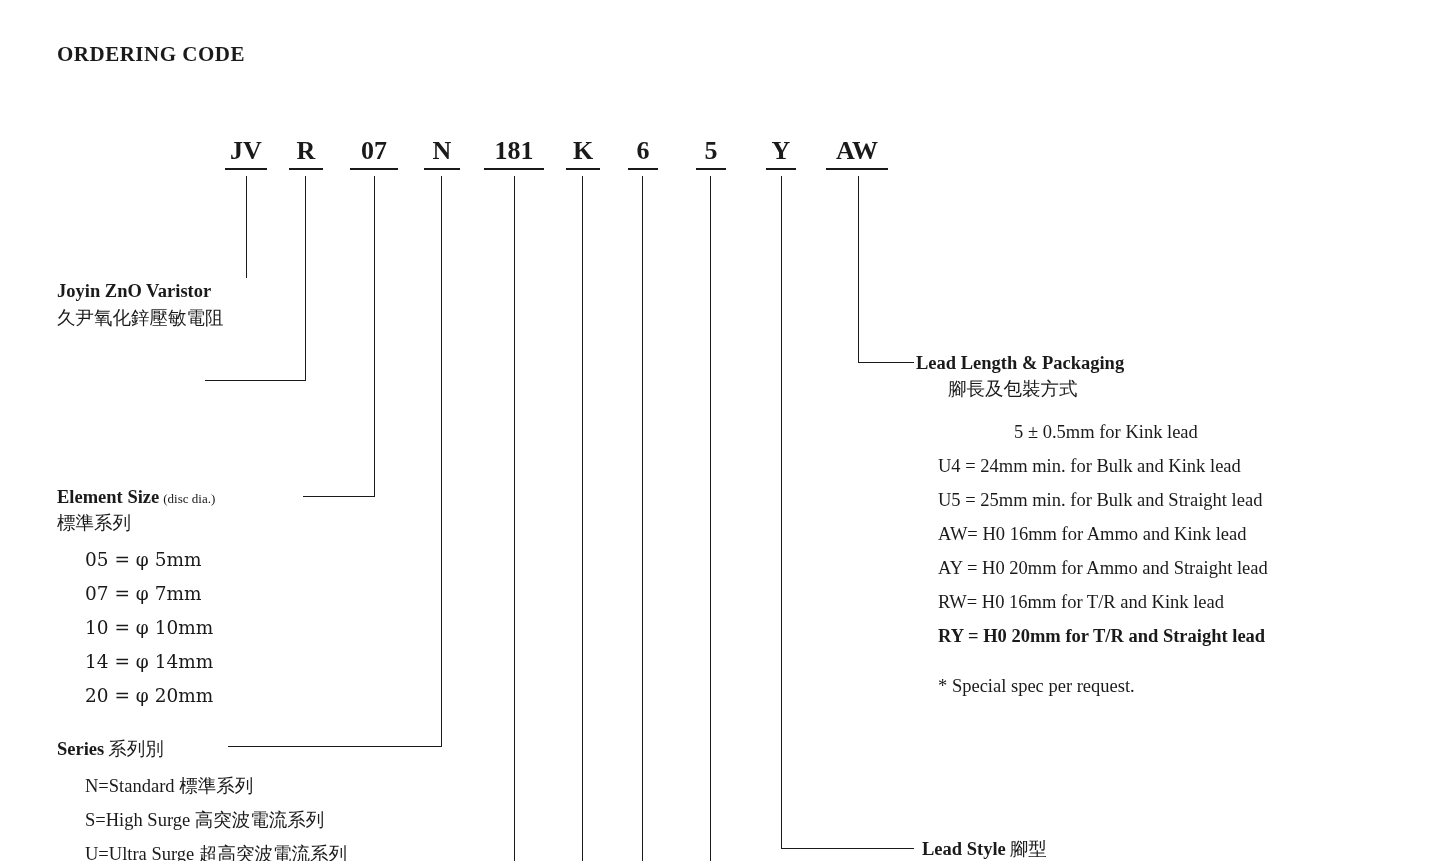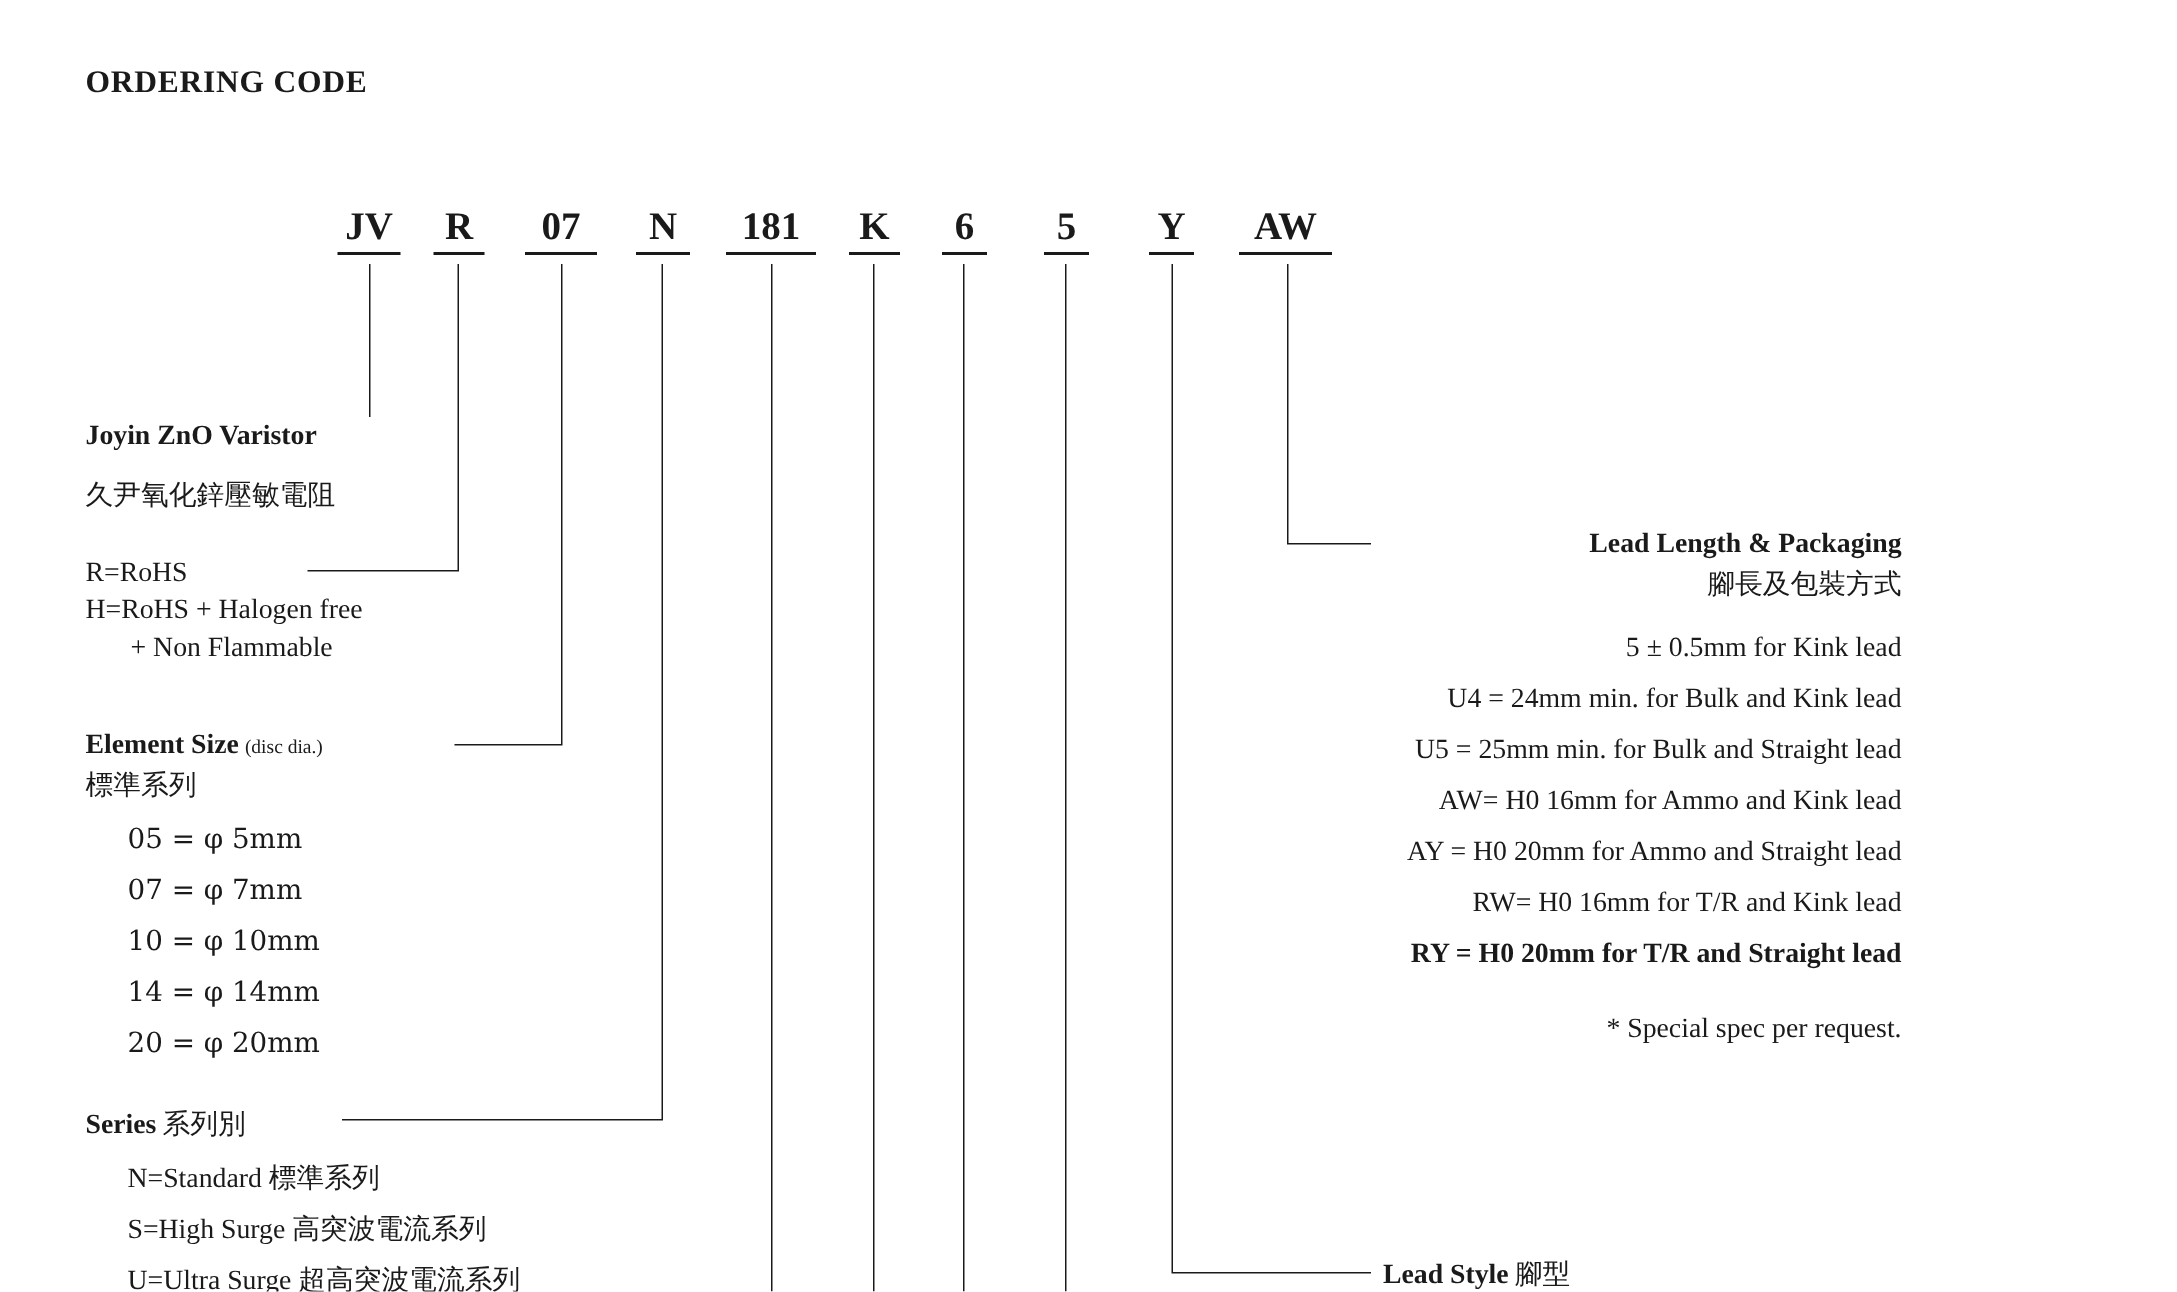--- a/index.html
+++ b/index.html
@@ -94,28 +94,23 @@
   <div class="vline" style="left:710px; top:176px; height:685px;"></div>
 
   <div class="vline" style="left:781px; top:176px; height:672px;"></div>
   <div class="hline" style="left:781px; top:848px; width:133px;"></div>
 
   <div class="vline" style="left:858px; top:176px; height:186px;"></div>
   <div class="hline" style="left:858px; top:362px; width:56px;"></div>
 
   <div class="blk" style="left:57px; top:281px;">
     <div class="hdr-en">Joyin ZnO Varistor</div>
-    <div class="hdr-cn" style="margin-top:15px;">久尹氧化鋅壓敏電阻</div>
+    <div class="hdr-cn" style="margin-top:3px;">久尹氧化鋅壓敏電阻</div>
   </div>
 
-  <div class="blk" style="left:57px; top:370px;">
-    <div class="line">R=RoHS</div>
-    <div class="line">H=RoHS + Halogen free</div>
-    <div class="line indent">+ Non Flammable</div>
-  </div>
 
   <div class="blk" style="left:57px; top:487px;">
     <div class="nowrap">
       <span class="hdr-en">Element Size</span>
       <span class="hdr-small">(disc dia.)</span>
     </div>
     <div class="hdr-cn" style="margin-top:2px;">標準系列</div>
     <div style="margin-top:8px; padding-left:28px;">
       <div class="line-lg phi">05 = φ 5mm</div>
       <div class="line-lg phi">07 = φ 7mm</div>
@@ -130,21 +125,21 @@
       <span class="hdr-en">Series</span>
       <span class="hdr-cn">系列別</span>
     </div>
     <div style="margin-top:8px; padding-left:28px;">
       <div class="line-lg">N=Standard 標準系列</div>
       <div class="line-lg">S=High Surge 高突波電流系列</div>
       <div class="line-lg">U=Ultra Surge 超高突波電流系列</div>
     </div>
   </div>
 
-  <div class="blk" style="left:916px; top:353px;text-align:right;">
+  <div class="blk" style="left:916px; top:353px;">
     <div class="hdr-en">Lead Length &amp; Packaging</div>
     <div class="hdr-cn" style="margin-top:2px;margin-left:32px;">腳長及包裝方式</div>
     <div style="margin-top:14px;">
       <div class="line-lg" style="padding-left:98px;">5 ± 0.5mm for  Kink lead</div>
       <div class="line-lg" style="padding-left:22px;">U4 = 24mm min. for Bulk and Kink lead</div>
       <div class="line-lg" style="padding-left:22px;">U5 = 25mm min. for Bulk and Straight lead</div>
       <div class="line-lg" style="padding-left:22px;">AW= H0 16mm  for Ammo and Kink lead</div>
       <div class="line-lg" style="padding-left:22px;">AY = H0 20mm  for Ammo and Straight lead</div>
       <div class="line-lg" style="padding-left:22px;">RW= H0 16mm  for T/R and Kink lead</div>
       <div class="line-lg" style="padding-left:22px;font-weight:bold;">RY = H0 20mm  for T/R and Straight lead</div>

